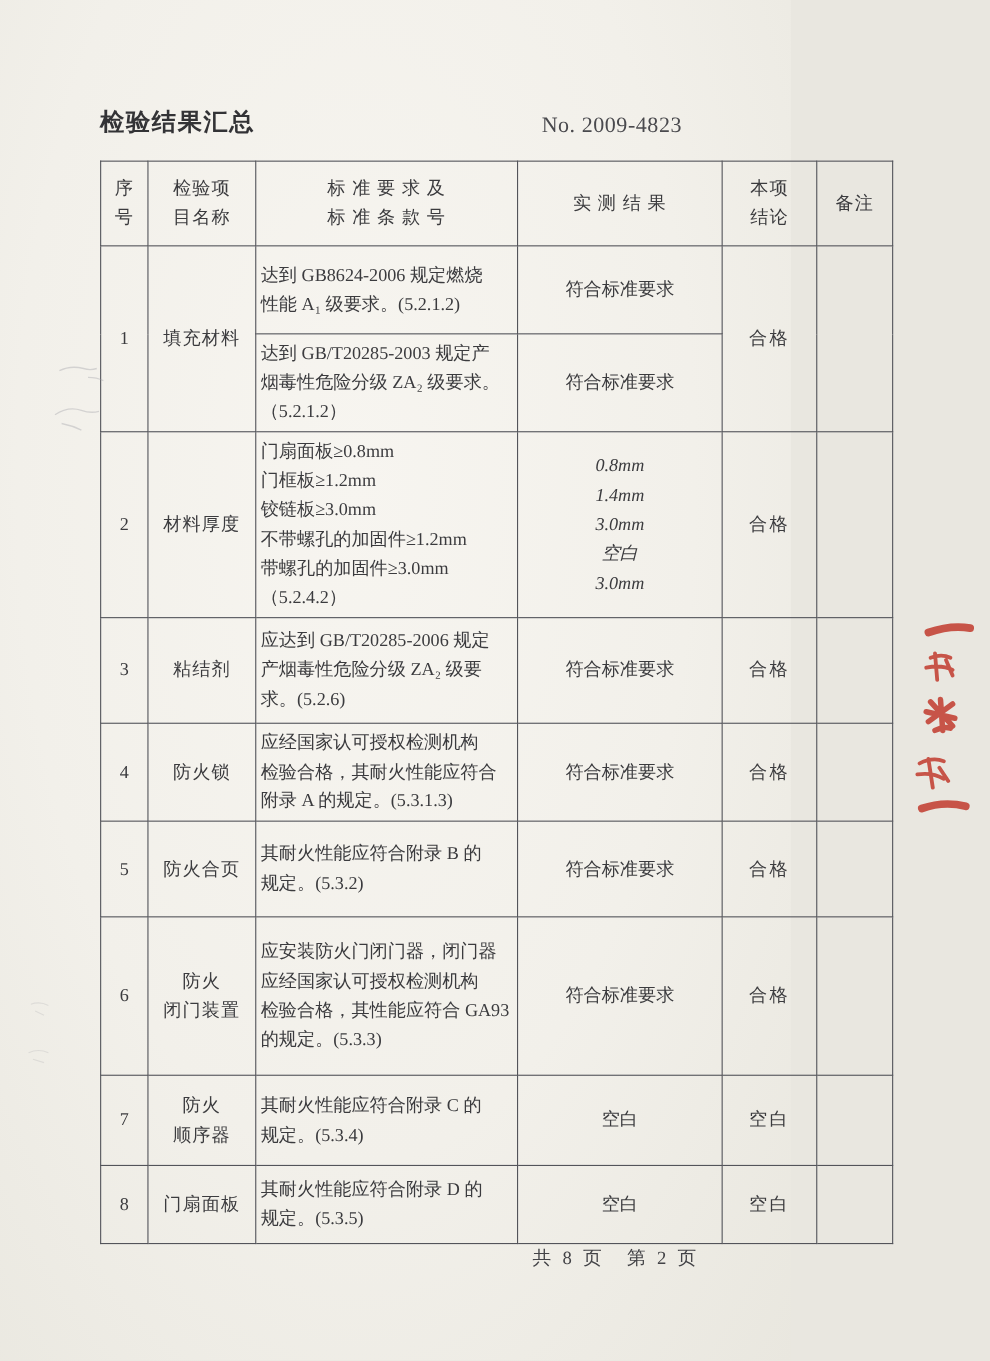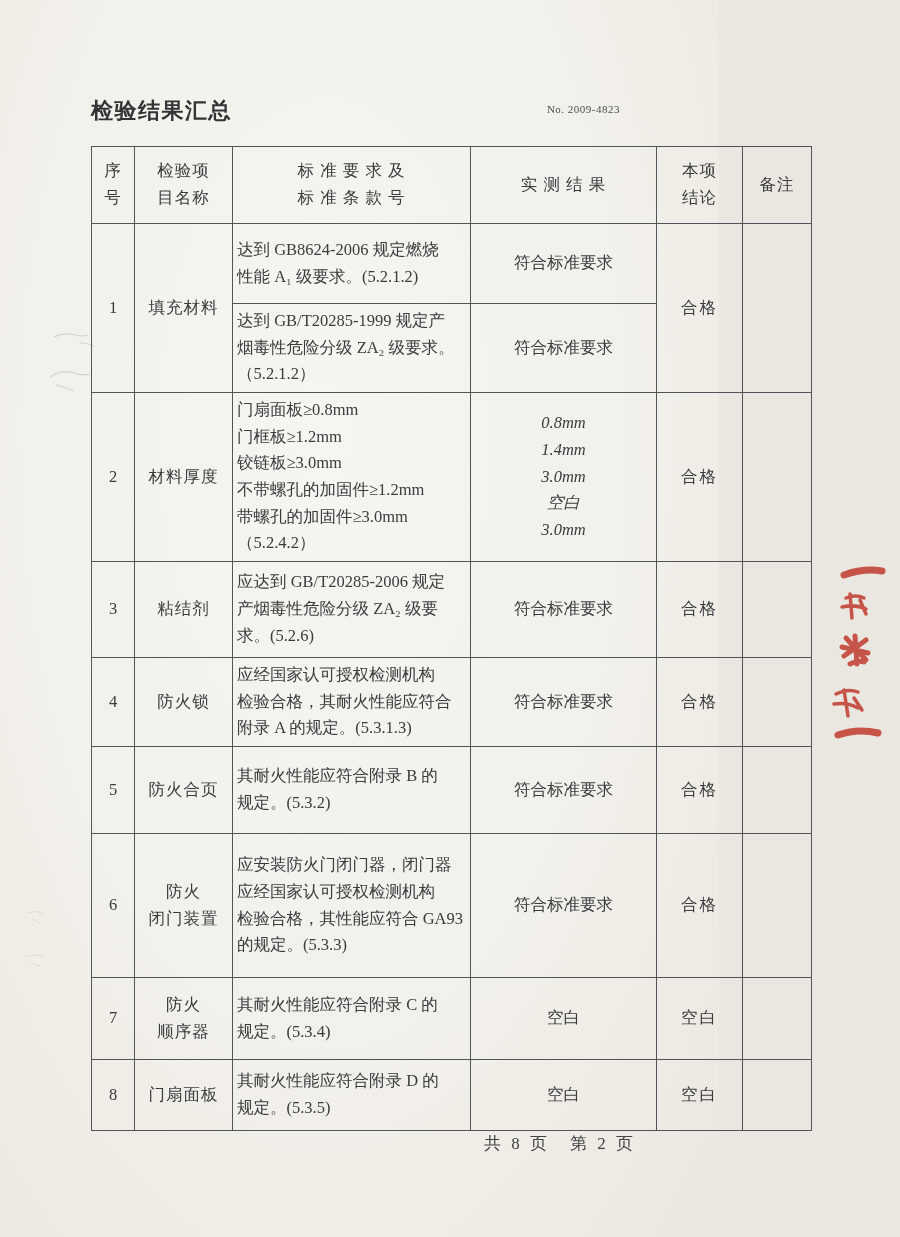--- a/index.html
+++ b/index.html
@@ -13,21 +13,21 @@
     background:radial-gradient(ellipse at 45% 35%, #f7f5f0 0%, #f2f0ea 55%, #e9e7df 100%);
     color:#3a3a3c;
   }
   .doc-title{
     position:absolute;left:91px;top:96px;
     font-family:"Liberation Sans","DejaVu Sans",sans-serif;
     font-size:22px;font-weight:bold;letter-spacing:1.5px;color:#333336;
   }
   .doc-no{
     position:absolute;top:103px;right:99px;
-    font-size:11px;letter-spacing:0.5px;color:#4a4a4e;
+    font-size:20px;letter-spacing:0.5px;color:#4a4a4e;
   }
   table.results{
     position:absolute;left:91px;top:146px;width:720px;
     border-collapse:collapse;table-layout:fixed;
     font-size:16.5px;color:#3b3b3e;
   }
   table.results td,table.results th{
     border:1px solid #53545a;
     font-weight:normal;
     vertical-align:middle;
@@ -83,21 +83,21 @@
       <tr style="height:80px">
         <td class="c-no" rowspan="2">1</td>
         <td class="c-item" rowspan="2">填充材料</td>
         <td class="c-std">达到 GB8624-2006 规定燃烧
 性能 A₁ 级要求。(5.2.1.2)</td>
         <td class="c-res">符合标准要求</td>
         <td class="c-conc" rowspan="2">合格</td>
         <td class="c-rem" rowspan="2"></td>
       </tr>
       <tr style="height:89px">
-        <td class="c-std">达到 GB/T20285-1999 规定产
+        <td class="c-std">达到 GB/T20285-2003 规定产
 烟毒性危险分级 ZA₂ 级要求。
 （5.2.1.2）</td>
         <td class="c-res">符合标准要求</td>
       </tr>
 
       <tr style="height:169px">
         <td class="c-no">2</td>
         <td class="c-item">材料厚度</td>
         <td class="c-std">门扇面板≥0.8mm
 门框板≥1.2mm

